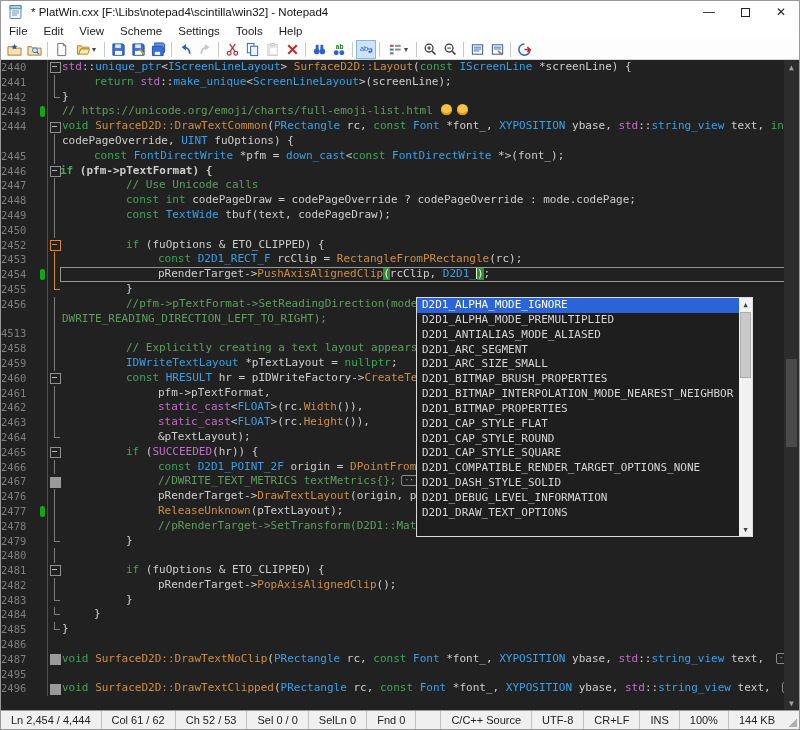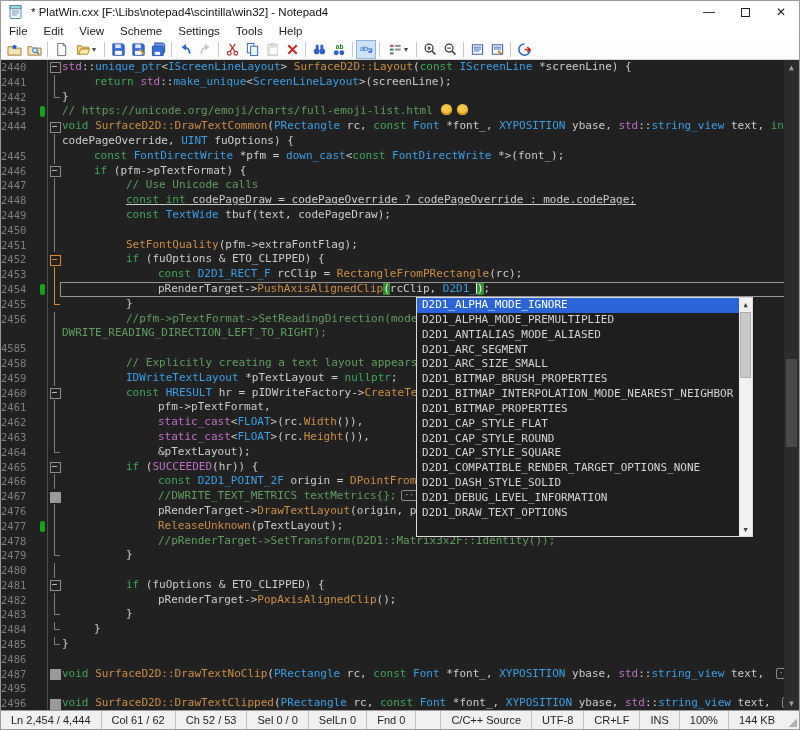--- a/index.html
+++ b/index.html
@@ -272,33 +272,32 @@
 
   <div class="editor">
     <div>
         <div class="ed-row"><span class="ln">2440</span><span class="bm"></span><span class="fm fold-open"></span><span class="code" style="padding-left: 2px;"><span class="sg-k2">std</span><span class="sg-d">::</span><span class="sg-t">unique_ptr</span><span class="sg-d">&lt;</span><span class="sg-t">IScreenLineLayout</span><span class="sg-d">&gt; </span><span class="sg-f">SurfaceD2D::Layout</span><span class="sg-d">(</span><span class="sg-k">const</span><span class="sg-d"> </span><span class="sg-t">IScreenLine</span><span class="sg-d"> *screenLine) {</span></span></div>
         <div class="ed-row"><span class="ln">2441</span><span class="bm"></span><span class="fm fold-line"></span><span class="code" style="padding-left: 34px;"><span class="sg-k">return</span><span class="sg-d"> </span><span class="sg-k2">std</span><span class="sg-d">::</span><span class="sg-t">make_unique</span><span class="sg-d">&lt;</span><span class="sg-t">ScreenLineLayout</span><span class="sg-d">&gt;(screenLine);</span></span></div>
         <div class="ed-row"><span class="ln">2442</span><span class="bm"></span><span class="fm fold-tail"></span><span class="code" style="padding-left: 2px;"><span class="sg-d">}</span></span></div>
         <div class="ed-row"><span class="ln">2443</span><span class="bm on"></span><span class="fm"></span><span class="code" style="padding-left: 2px;"><span class="sg-c">// https://unicode.org/emoji/charts/full-emoji-list.html </span><span class="emoji"></span><span class="emoji"></span></span></div>
         <div class="ed-row"><span class="ln">2444</span><span class="bm"></span><span class="fm fold-open"></span><span class="code" style="padding-left: 2px;"><span class="sg-k">void</span><span class="sg-d"> </span><span class="sg-f">SurfaceD2D::DrawTextCommon</span><span class="sg-d">(</span><span class="sg-t">PRectangle</span><span class="sg-d"> rc, </span><span class="sg-k">const</span><span class="sg-d"> </span><span class="sg-t">Font</span><span class="sg-d"> *font_, </span><span class="sg-t">XYPOSITION</span><span class="sg-d"> ybase, </span><span class="sg-k2">std</span><span class="sg-d">::</span><span class="sg-t">string_view</span><span class="sg-d"> text, </span><span class="sg-k">int</span></span></div>
         <div class="ed-row"><span class="ln"></span><span class="bm"></span><span class="fm fold-line"></span><span class="code" style="padding-left: 2px;"><span class="sg-d">codePageOverride, </span><span class="sg-t">UINT</span><span class="sg-d"> fuOptions) {</span></span></div>
         <div class="ed-row"><span class="ln">2445</span><span class="bm"></span><span class="fm fold-line"></span><span class="code" style="padding-left: 34px;"><span class="sg-k">const</span><span class="sg-d"> </span><span class="sg-t">FontDirectWrite</span><span class="sg-d"> *pfm = </span><span class="sg-t">down_cast</span><span class="sg-d">&lt;</span><span class="sg-k">const</span><span class="sg-d"> </span><span class="sg-t">FontDirectWrite</span><span class="sg-d"> *&gt;(font_);</span></span></div>
-        <div class="ed-row"><span class="ln">2446</span><span class="bm"></span><span class="fm fold-open"></span><span class="code" style="padding-left: 34px;"><span class="sg-k">if</span><span class="sg-d"> (pfm-&gt;pTextFormat) {</span></span></div>
+        <div class="ed-row"><span class="ln">2446</span><span class="bm"></span><span class="fm fold-open"></span><span class="code" style=" font-weight: bold;"><span class="sg-k">if</span><span class="sg-d"> (pfm-&gt;pTextFormat) {</span></span></div>
         <div class="ed-row"><span class="ln">2447</span><span class="bm"></span><span class="fm fold-line"></span><span class="code" style="padding-left: 66px;"><span class="sg-c">// Use Unicode calls</span></span></div>
-        <div class="ed-row"><span class="ln">2448</span><span class="bm"></span><span class="fm fold-line"></span><span class="code" style="padding-left: 66px; text-decoration: underline;"><span class="sg-k">const</span><span class="sg-d"> </span><span class="sg-k">int</span><span class="sg-d"> codePageDraw = codePageOverride ? codePageOverride : mode.codePage;</span></span></div>
+        <div class="ed-row"><span class="ln">2448</span><span class="bm"></span><span class="fm fold-line"></span><span class="code" style="padding-left: 66px;"><span class="sg-k">const</span><span class="sg-d"> </span><span class="sg-k">int</span><span class="sg-d"> codePageDraw = codePageOverride ? codePageOverride : mode.codePage;</span></span></div>
         <div class="ed-row"><span class="ln">2449</span><span class="bm"></span><span class="fm fold-line"></span><span class="code" style="padding-left: 66px;"><span class="sg-k">const</span><span class="sg-d"> </span><span class="sg-t">TextWide</span><span class="sg-d"> tbuf(text, codePageDraw);</span></span></div>
         <div class="ed-row"><span class="ln">2450</span><span class="bm"></span><span class="fm fold-line"></span><span class="code" style="padding-left: 2px;"></span></div>
-        <div class="ed-row"><span class="ln">2451</span><span class="bm"></span><span class="fm fold-line"></span><span class="code" style="padding-left: 66px;"><span class="sg-f">SetFontQuality</span><span class="sg-d">(pfm-&gt;extraFontFlag);</span></span></div>
         <div class="ed-row"><span class="ln">2452</span><span class="bm"></span><span class="fm fold-openHi"></span><span class="code" style="padding-left: 66px;"><span class="sg-k">if</span><span class="sg-d"> (fuOptions &amp; ETO_CLIPPED) {</span></span></div>
         <div class="ed-row"><span class="ln">2453</span><span class="bm"></span><span class="fm fold-lineHi"></span><span class="code" style="padding-left: 98px;"><span class="sg-k">const</span><span class="sg-d"> </span><span class="sg-t">D2D1_RECT_F</span><span class="sg-d"> rcClip = </span><span class="sg-f">RectangleFromPRectangle</span><span class="sg-d">(rc);</span></span></div>
         <div class="ed-row caret-row"><span class="ln">2454</span><span class="bm on"></span><span class="fm fold-lineHi"></span><span class="code" style="padding-left: 98px;"><span class="sg-d">pRenderTarget-&gt;</span><span class="sg-f">PushAxisAlignedClip</span><span class="sg-b">(</span><span class="sg-d">rcClip, </span><span class="sg-t">D2D1_</span><span class="caret"></span><span class="sg-b">)</span><span class="sg-d">;</span></span></div>
         <div class="ed-row"><span class="ln">2455</span><span class="bm"></span><span class="fm fold-tailHi"></span><span class="code" style="padding-left: 66px;"><span class="sg-d">}</span></span></div>
         <div class="ed-row"><span class="ln">2456</span><span class="bm"></span><span class="fm fold-line"></span><span class="code" style="padding-left: 66px;"><span class="sg-c">//pfm-&gt;pTextFormat-&gt;SetReadingDirection(mode.bi</span></span></div>
         <div class="ed-row"><span class="ln"></span><span class="bm"></span><span class="fm fold-line"></span><span class="code" style="padding-left: 2px;"><span class="sg-c">DWRITE_READING_DIRECTION_LEFT_TO_RIGHT);</span></span></div>
-        <div class="ed-row"><span class="ln">4585</span><span class="bm"></span><span class="fm fold-line"></span><span class="code" style="padding-left: 2px;"></span></div>
+        <div class="ed-row"><span class="ln">4513</span><span class="bm"></span><span class="fm fold-line"></span><span class="code" style="padding-left: 2px;"></span></div>
         <div class="ed-row"><span class="ln">2458</span><span class="bm"></span><span class="fm fold-line"></span><span class="code" style="padding-left: 66px;"><span class="sg-c">// Explicitly creating a text layout appears a</span></span></div>
         <div class="ed-row"><span class="ln">2459</span><span class="bm"></span><span class="fm fold-line"></span><span class="code" style="padding-left: 66px;"><span class="sg-t">IDWriteTextLayout</span><span class="sg-d"> *pTextLayout = </span><span class="sg-k">nullptr</span><span class="sg-d">;</span></span></div>
         <div class="ed-row"><span class="ln">2460</span><span class="bm"></span><span class="fm fold-open"></span><span class="code" style="padding-left: 66px;"><span class="sg-k">const</span><span class="sg-d"> </span><span class="sg-t">HRESULT</span><span class="sg-d"> hr = pIDWriteFactory-&gt;</span><span class="sg-f">CreateTextL</span></span></div>
         <div class="ed-row"><span class="ln">2461</span><span class="bm"></span><span class="fm fold-line"></span><span class="code" style="padding-left: 98px;"><span class="sg-d">pfm-&gt;pTextFormat,</span></span></div>
         <div class="ed-row"><span class="ln">2462</span><span class="bm"></span><span class="fm fold-line"></span><span class="code" style="padding-left: 98px;"><span class="sg-k2">static_cast</span><span class="sg-d">&lt;</span><span class="sg-t">FLOAT</span><span class="sg-d">&gt;(rc.</span><span class="sg-f">Width</span><span class="sg-d">()),</span></span></div>
         <div class="ed-row"><span class="ln">2463</span><span class="bm"></span><span class="fm fold-line"></span><span class="code" style="padding-left: 98px;"><span class="sg-k2">static_cast</span><span class="sg-d">&lt;</span><span class="sg-t">FLOAT</span><span class="sg-d">&gt;(rc.</span><span class="sg-f">Height</span><span class="sg-d">()),</span></span></div>
         <div class="ed-row"><span class="ln">2464</span><span class="bm"></span><span class="fm fold-tail"></span><span class="code" style="padding-left: 98px;"><span class="sg-d">&amp;pTextLayout);</span></span></div>
         <div class="ed-row"><span class="ln">2465</span><span class="bm"></span><span class="fm fold-open"></span><span class="code" style="padding-left: 66px;"><span class="sg-k">if</span><span class="sg-d"> (</span><span class="sg-k2">SUCCEEDED</span><span class="sg-d">(hr)) {</span></span></div>
         <div class="ed-row"><span class="ln">2466</span><span class="bm"></span><span class="fm fold-line"></span><span class="code" style="padding-left: 98px;"><span class="sg-k">const</span><span class="sg-d"> </span><span class="sg-t">D2D1_POINT_2F</span><span class="sg-d"> origin = </span><span class="sg-f">DPointFromPoin</span></span></div>
         <div class="ed-row"><span class="ln">2467</span><span class="bm"></span><span class="fm fold-closed"></span><span class="code" style="padding-left: 98px;"><span class="sg-c">//DWRITE_TEXT_METRICS textMetrics{};</span><span class="sg-el">···</span></span></div>

